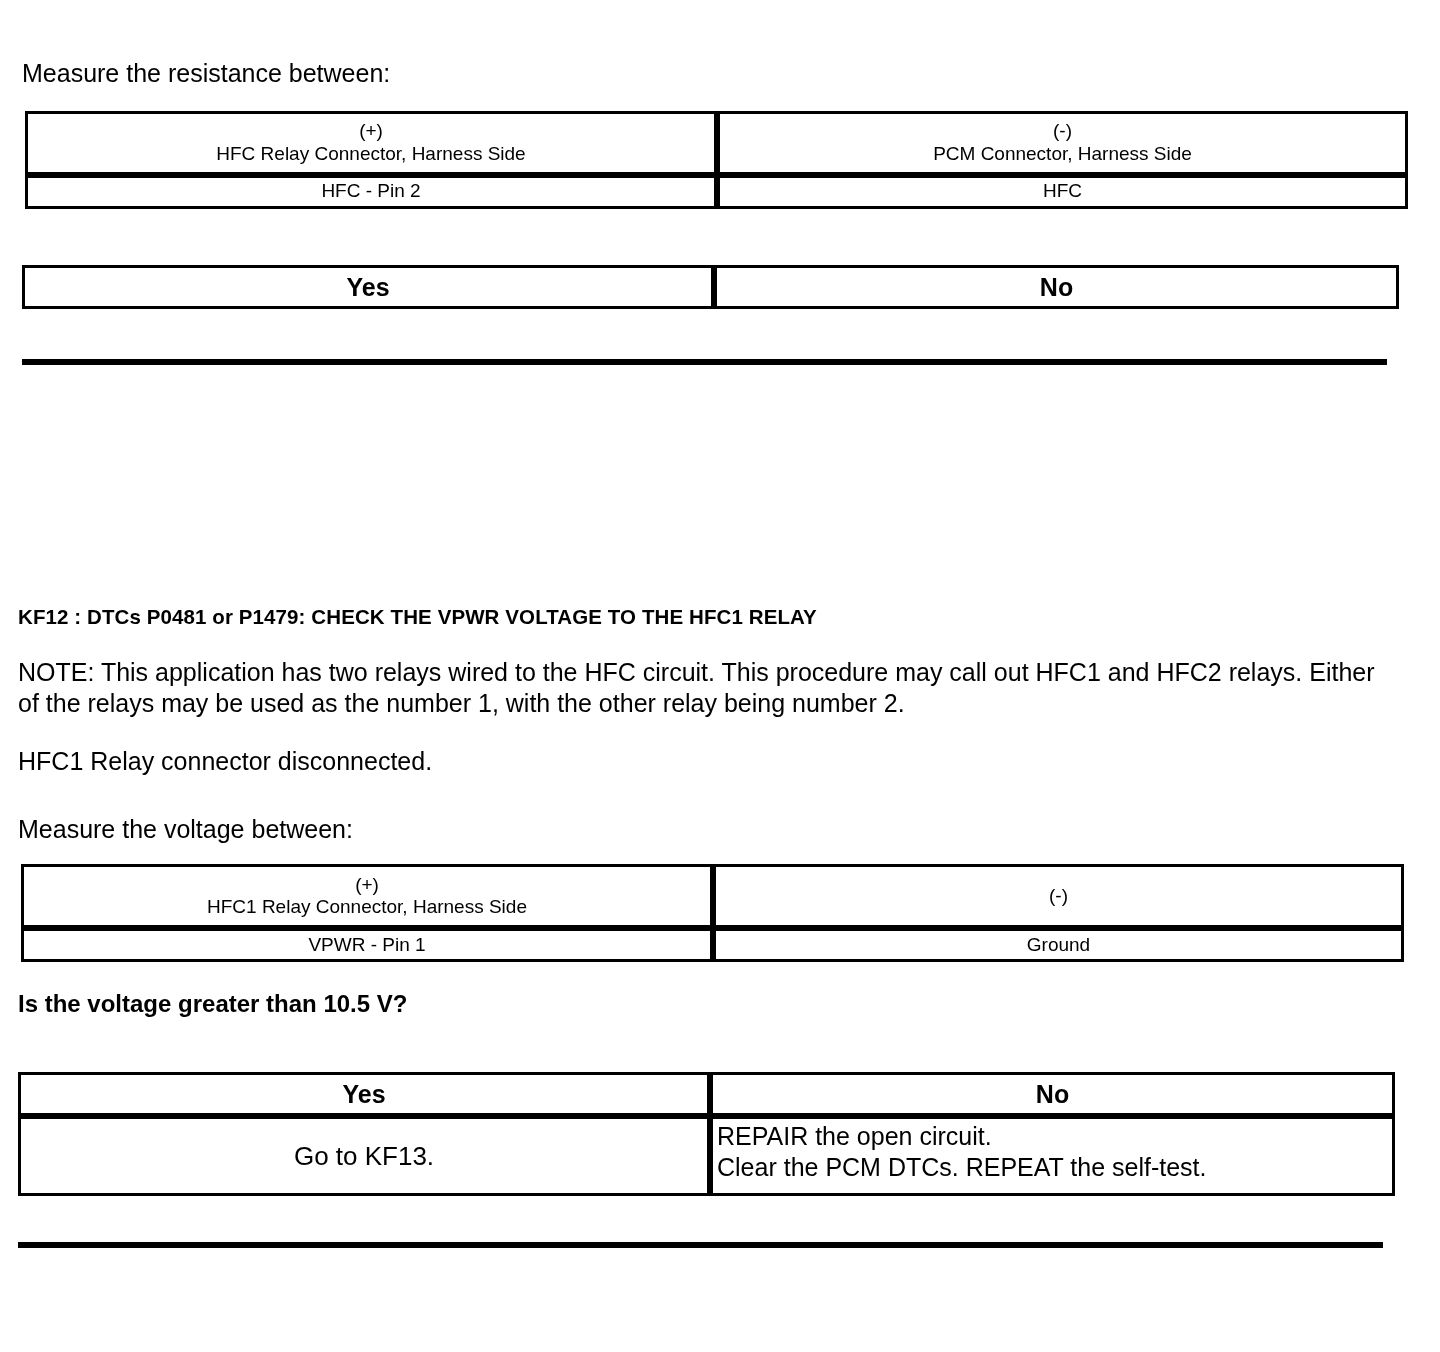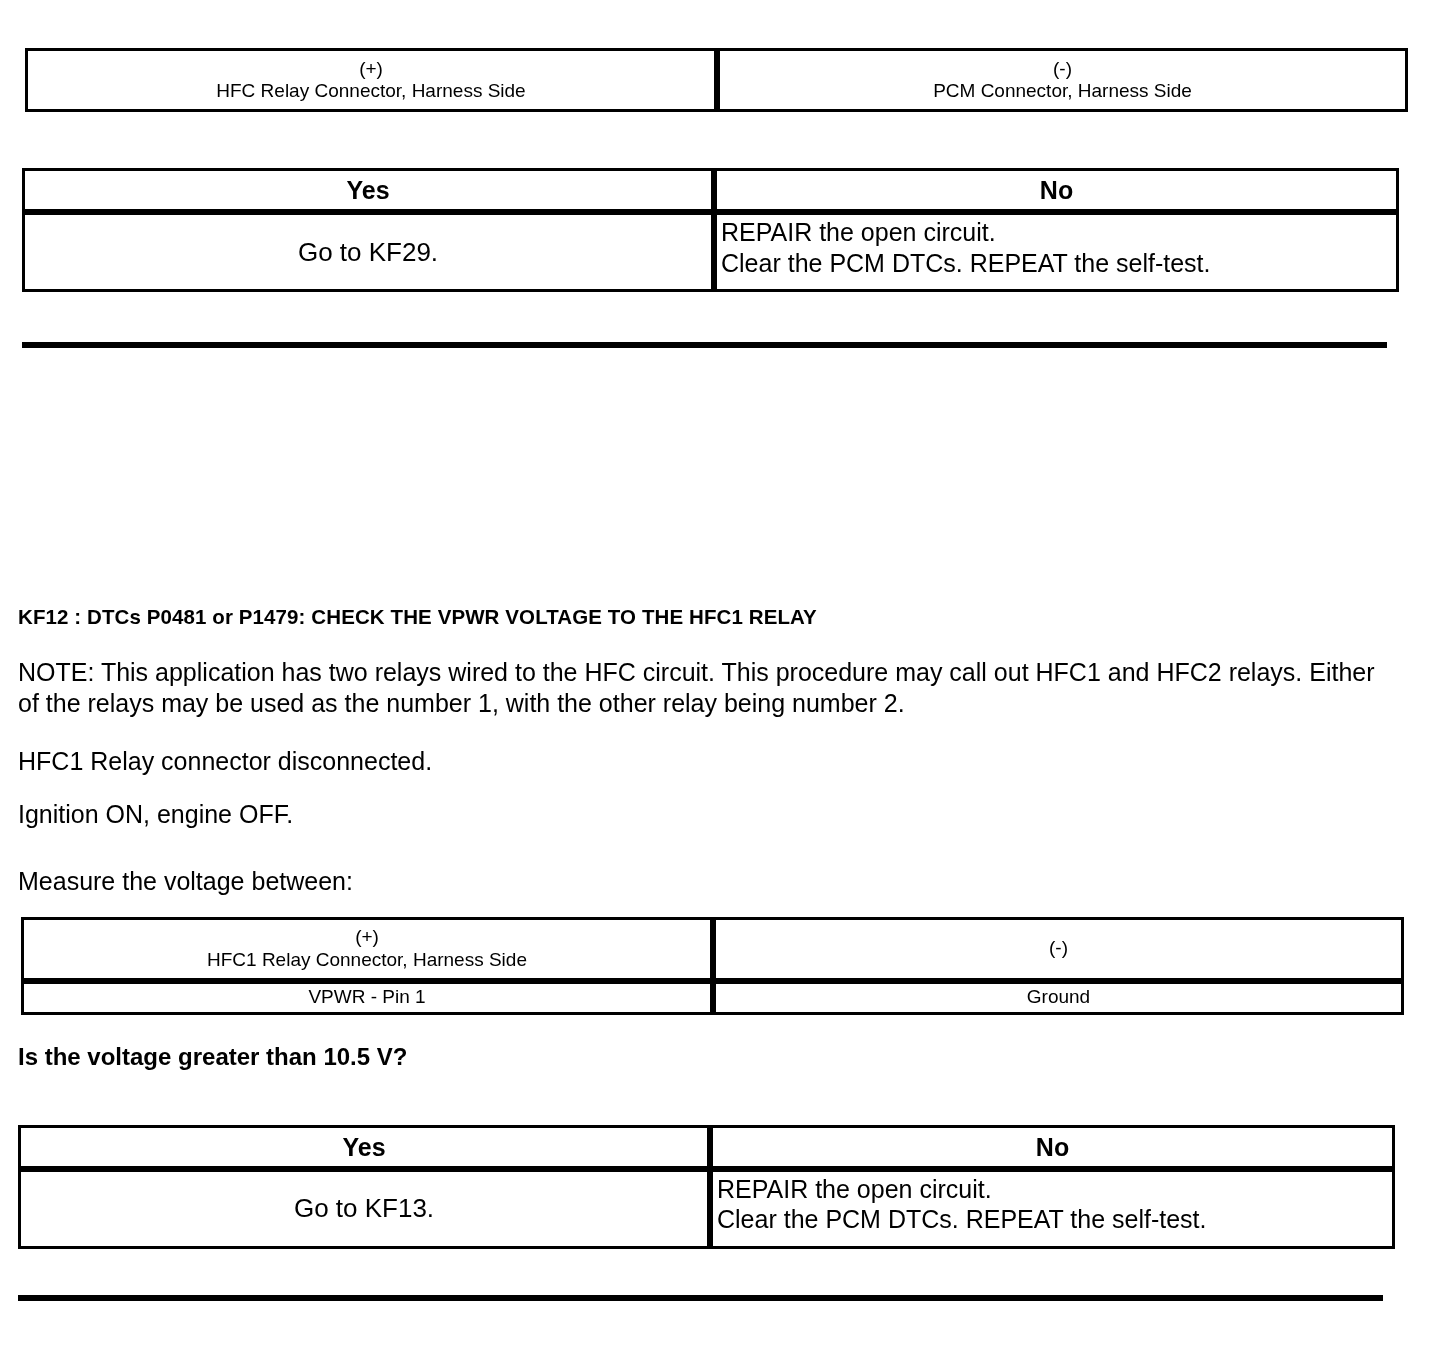--- a/index.html
+++ b/index.html
@@ -113,65 +113,62 @@
   .nowrap-line { white-space: nowrap; }
 </style>
 </head>
 <body>
 
 <div class="page">
 
   <div class="step" style="position:absolute; left:22px; top:26px; width:1390px;">
 
 
+    <div class="para" style="margin-top:32px;">Measure the resistance between:</div>
 
     <table class="meas" style="margin-top:22px; margin-left:3px;">
       <tbody>
           <tr>
         <td class="head left">
           <div>(+)</div>
           <div>HFC Relay Connector, Harness Side</div>
         </td>
         <td class="head right">
           <div>(-)</div>
           <div>PCM Connector, Harness Side</div>
         </td>
       </tr>
+      <tr>
+        <td class="val left">HFC - Pin 2</td>
+        <td class="val right">HFC</td>
+      </tr>
     </tbody>
       </table>
 
 
     <table class="yesno" style="margin-top:56px;">
       <tbody>
           <tr>
         <td class="hdr c-left">Yes</td>
         <td class="hdr c-right">No</td>
       </tr>
-      <tr>
-        <td class="cell-yes c-left">Go to KF29.</td>
-        <td class="cell-no c-right">
-          <div class="nowrap-line">REPAIR the open circuit.</div>
-          <div class="nowrap-line">Clear the PCM DTCs. REPEAT the self-test.</div>
-        </td>
-      </tr>
     </tbody>
       </table>
 
     <div class="rule" style="margin-top:50px;"></div>
   </div>
 
   <div class="step" style="position:absolute; left:18px; top:605px; width:1390px;">
 
     <div class="step-title">KF12 : DTCs P0481 or P1479: CHECK THE VPWR VOLTAGE TO THE HFC1 RELAY</div>
 
     <div class="para" style="margin-top:28px; width:1370px;">NOTE: This application has two relays wired to the HFC circuit. This procedure may call out HFC1 and HFC2 relays. Either of the relays may be used as the number 1, with the other relay being number 2.</div>
 
     <div class="para" style="margin-top:28px;">HFC1 Relay connector disconnected.</div>
 
-    <div class="para" style="margin-top:22px;">Ignition ON, engine OFF.</div>
 
     <div class="para" style="margin-top:37px;">Measure the voltage between:</div>
 
     <table class="meas" style="margin-top:20px; margin-left:3px;">
       <tbody>
           <tr>
         <td class="head left">
           <div>(+)</div>
           <div>HFC1 Relay Connector, Harness Side</div>
         </td>

